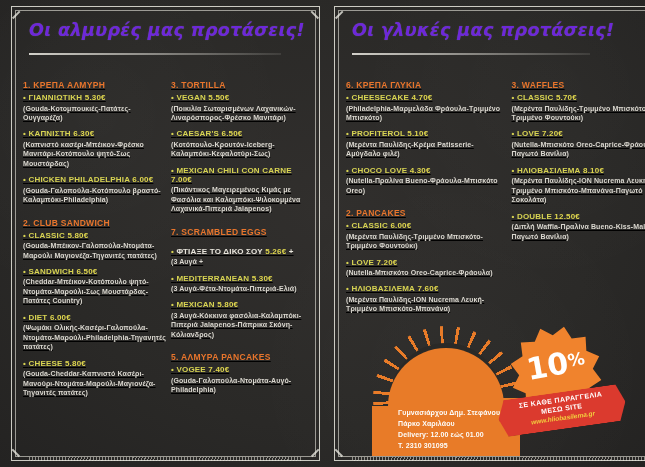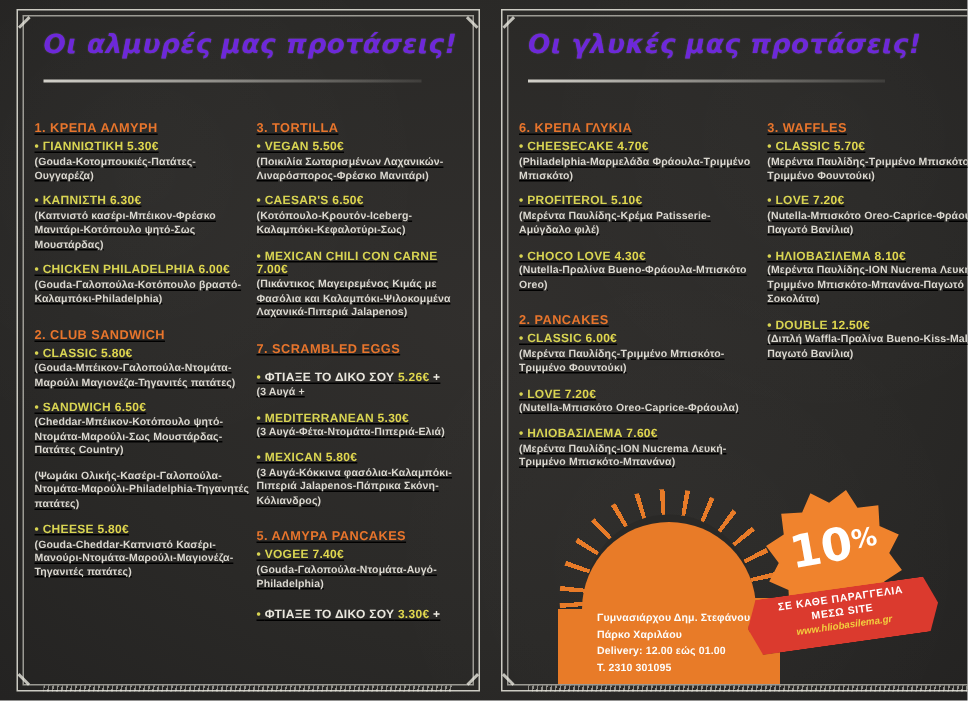--- a/index.html
+++ b/index.html
@@ -108,20 +108,21 @@
           <div class="sec-t">2. CLUB SANDWICH</div>
           <div class="item">
             <div class="iline"><span class="bullet">• </span><span class="iname">CLASSIC</span><span class="iprice">  5.80€</span></div>
             <div class="idesc">(Gouda-Μπέικον-Γαλοπούλα-Ντομάτα-Μαρούλι Μαγιονέζα-Τηγανιτές πατάτες)</div>
           </div>
           <div class="item">
             <div class="iline"><span class="bullet">• </span><span class="iname">SANDWICH</span><span class="iprice">  6.50€</span></div>
             <div class="idesc">(Cheddar-Μπέικον-Κοτόπουλο ψητό-Ντομάτα-Μαρούλι-Σως Μουστάρδας-Πατάτες Country)</div>
           </div>
           <div class="item">
+            <div class="iline"><span class="bullet">• </span><span class="iname">DIET</span><span class="iprice">  6.00€</span></div>
             <div class="idesc">(Ψωμάκι Ολικής-Κασέρι-Γαλοπούλα-Ντομάτα-Μαρούλι-Philadelphia-Τηγανητές πατάτες)</div>
           </div>
           <div class="item">
             <div class="iline"><span class="bullet">• </span><span class="iname">CHEESE</span><span class="iprice">  5.80€</span></div>
             <div class="idesc">(Gouda-Cheddar-Καπνιστό Κασέρι-Μανούρι-Ντομάτα-Μαρούλι-Μαγιονέζα-Τηγανιτές πατάτες)</div>
           </div>
         </div>
       </div>
     <div class="col">
         <div class="sec">
@@ -152,23 +153,20 @@
           <div class="item">
             <div class="iline"><span class="bullet">• </span><span class="iname">MEXICAN</span><span class="iprice">  5.80€</span></div>
             <div class="idesc">(3 Αυγά-Κόκκινα φασόλια-Καλαμπόκι-Πιπεριά Jalapenos-Πάπρικα Σκόνη-Κόλιανδρος)</div>
           </div>
         </div>
         <div class="sec">
           <div class="sec-t">5. ΑΛΜΥΡΑ PANCAKES</div>
           <div class="item">
             <div class="iline"><span class="bullet">• </span><span class="iname">VOGEE</span><span class="iprice">  7.40€</span></div>
             <div class="idesc">(Gouda-Γαλοπούλα-Ντομάτα-Αυγό-Philadelphia)</div>
-          </div>
-          <div class="item custom">
-            <div class="iline"><span class="bullet">• </span><span class="iname">ΦΤΙΑΞΕ ΤΟ ΔΙΚΟ ΣΟΥ</span><span class="iprice">  3.30€</span><span class="iplus"> +</span></div>
           </div>
         </div>
       </div>
   </div>
 </section>
 
 <section class="panel" id="right-panel">
   <div class="f-out"></div>
   <div class="f-in"></div>
   <div class="corn c-tl"></div>

